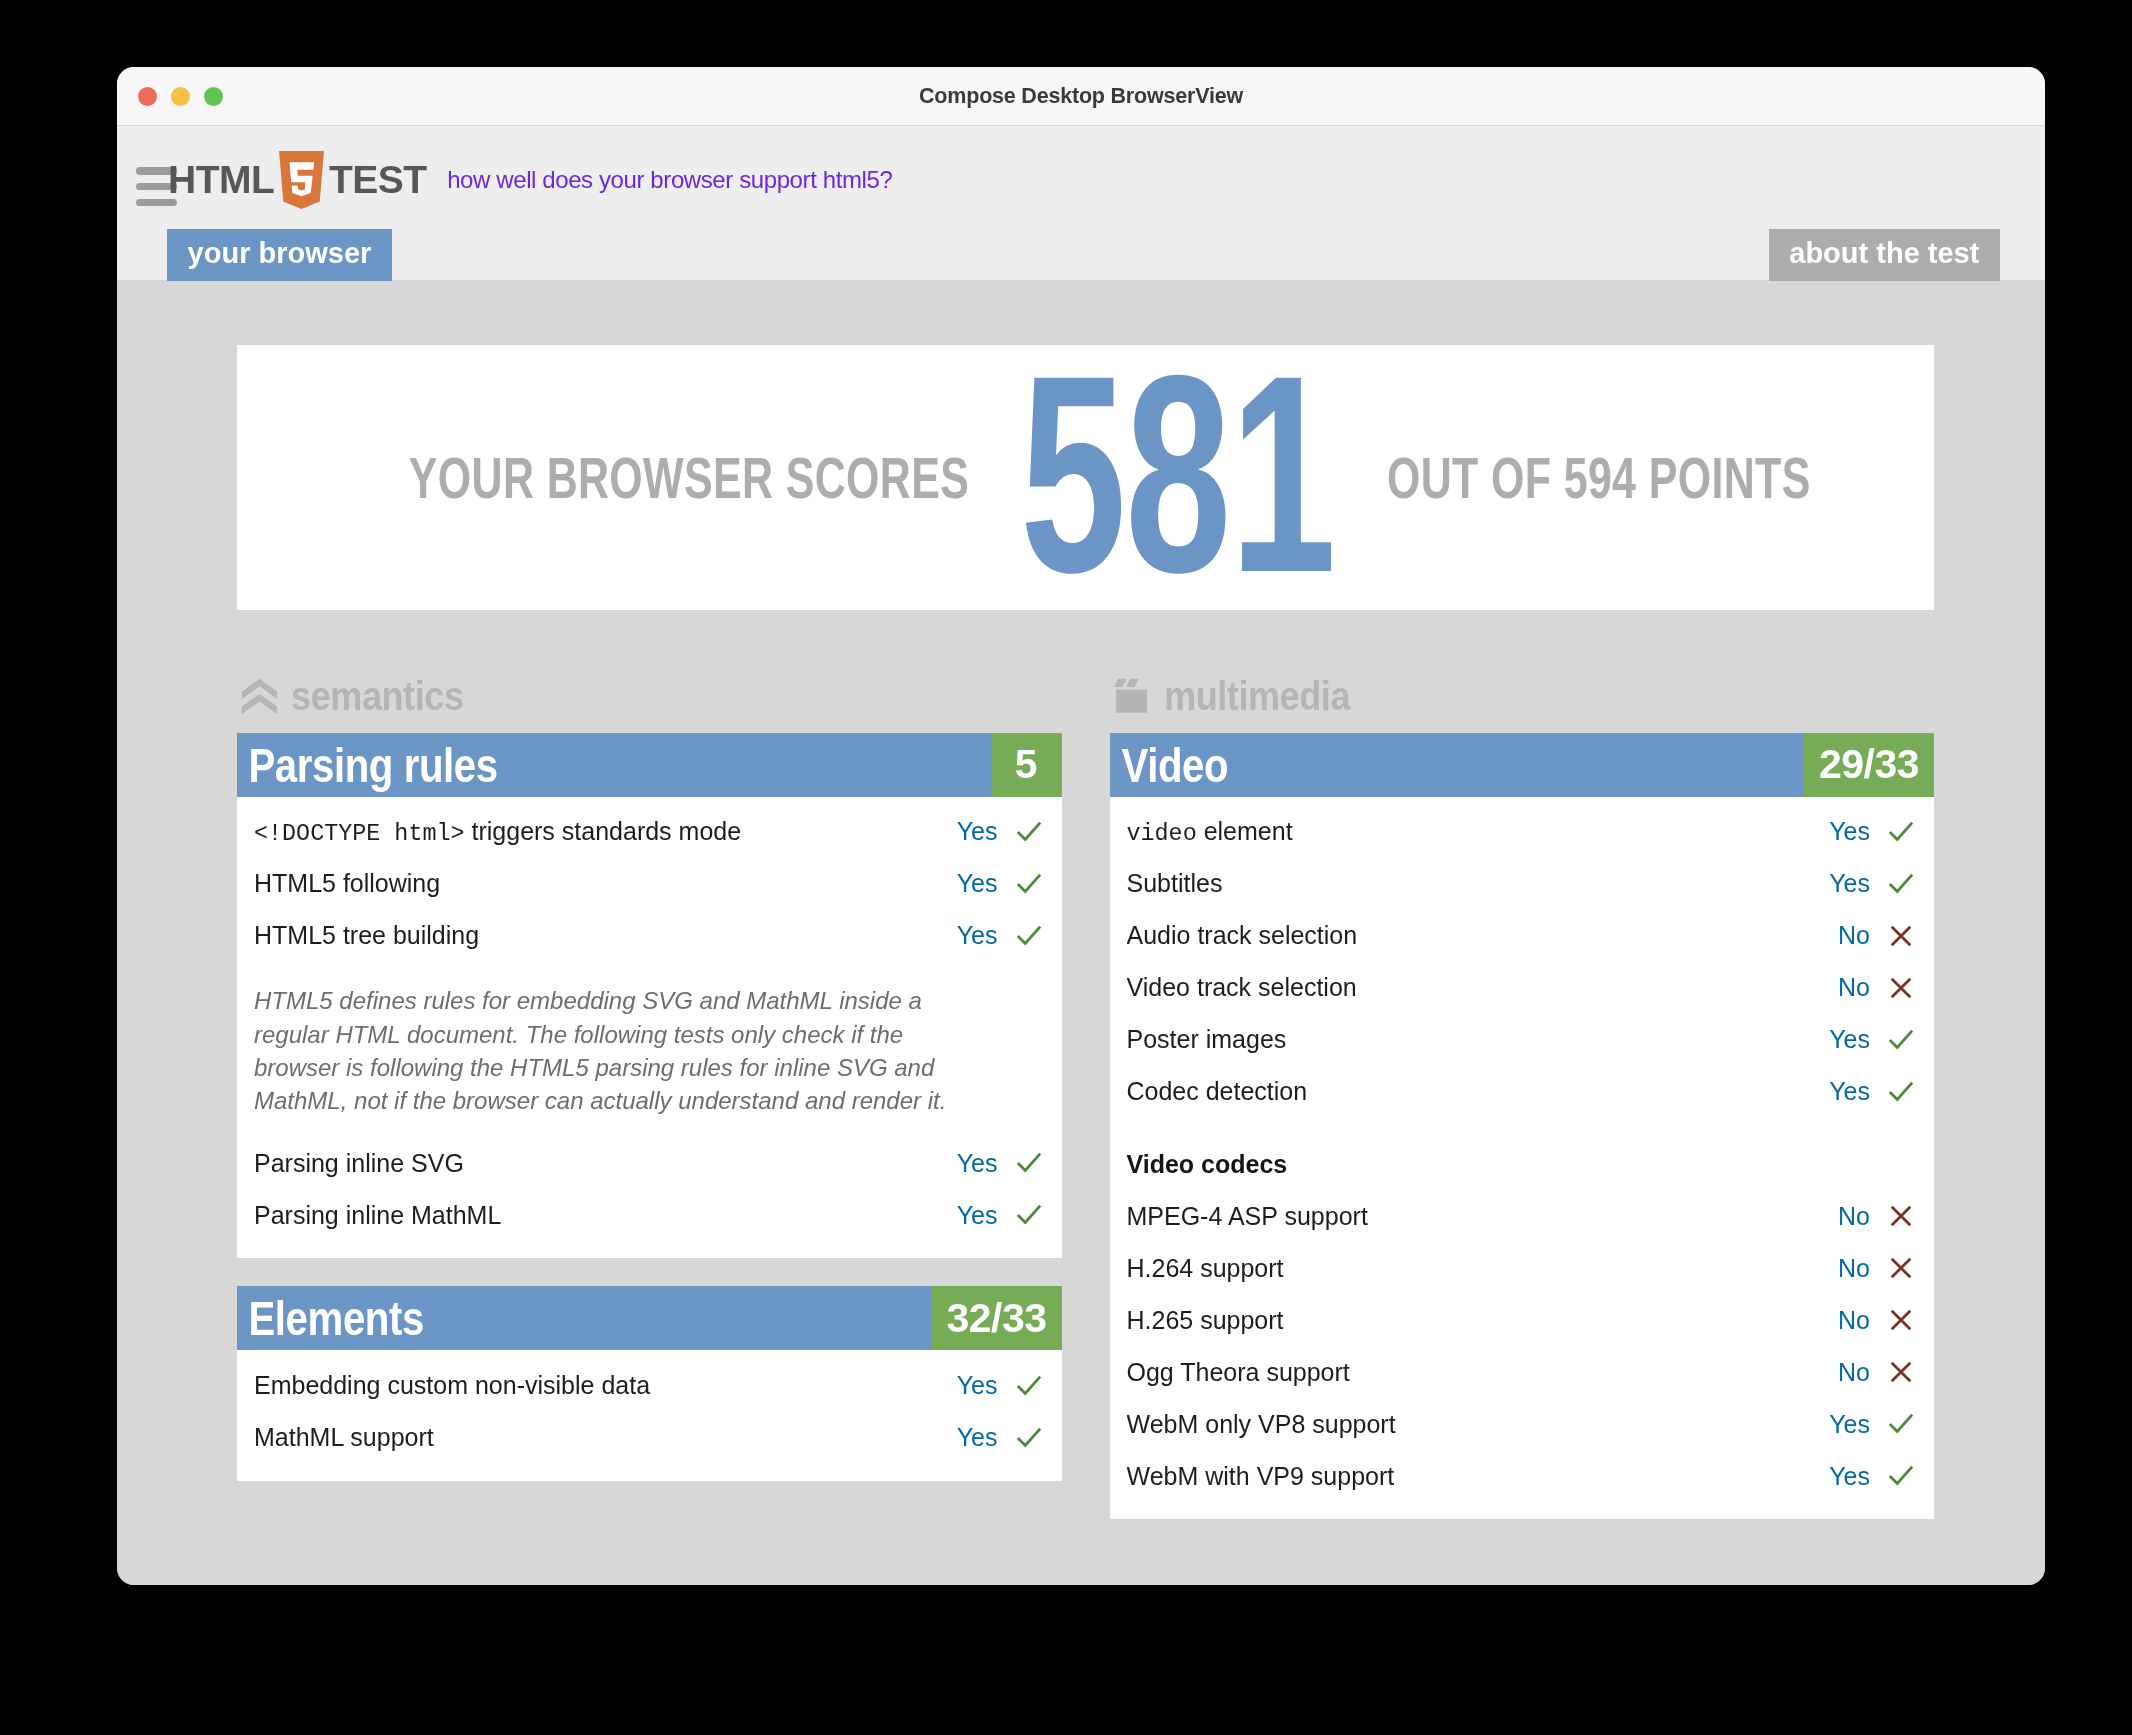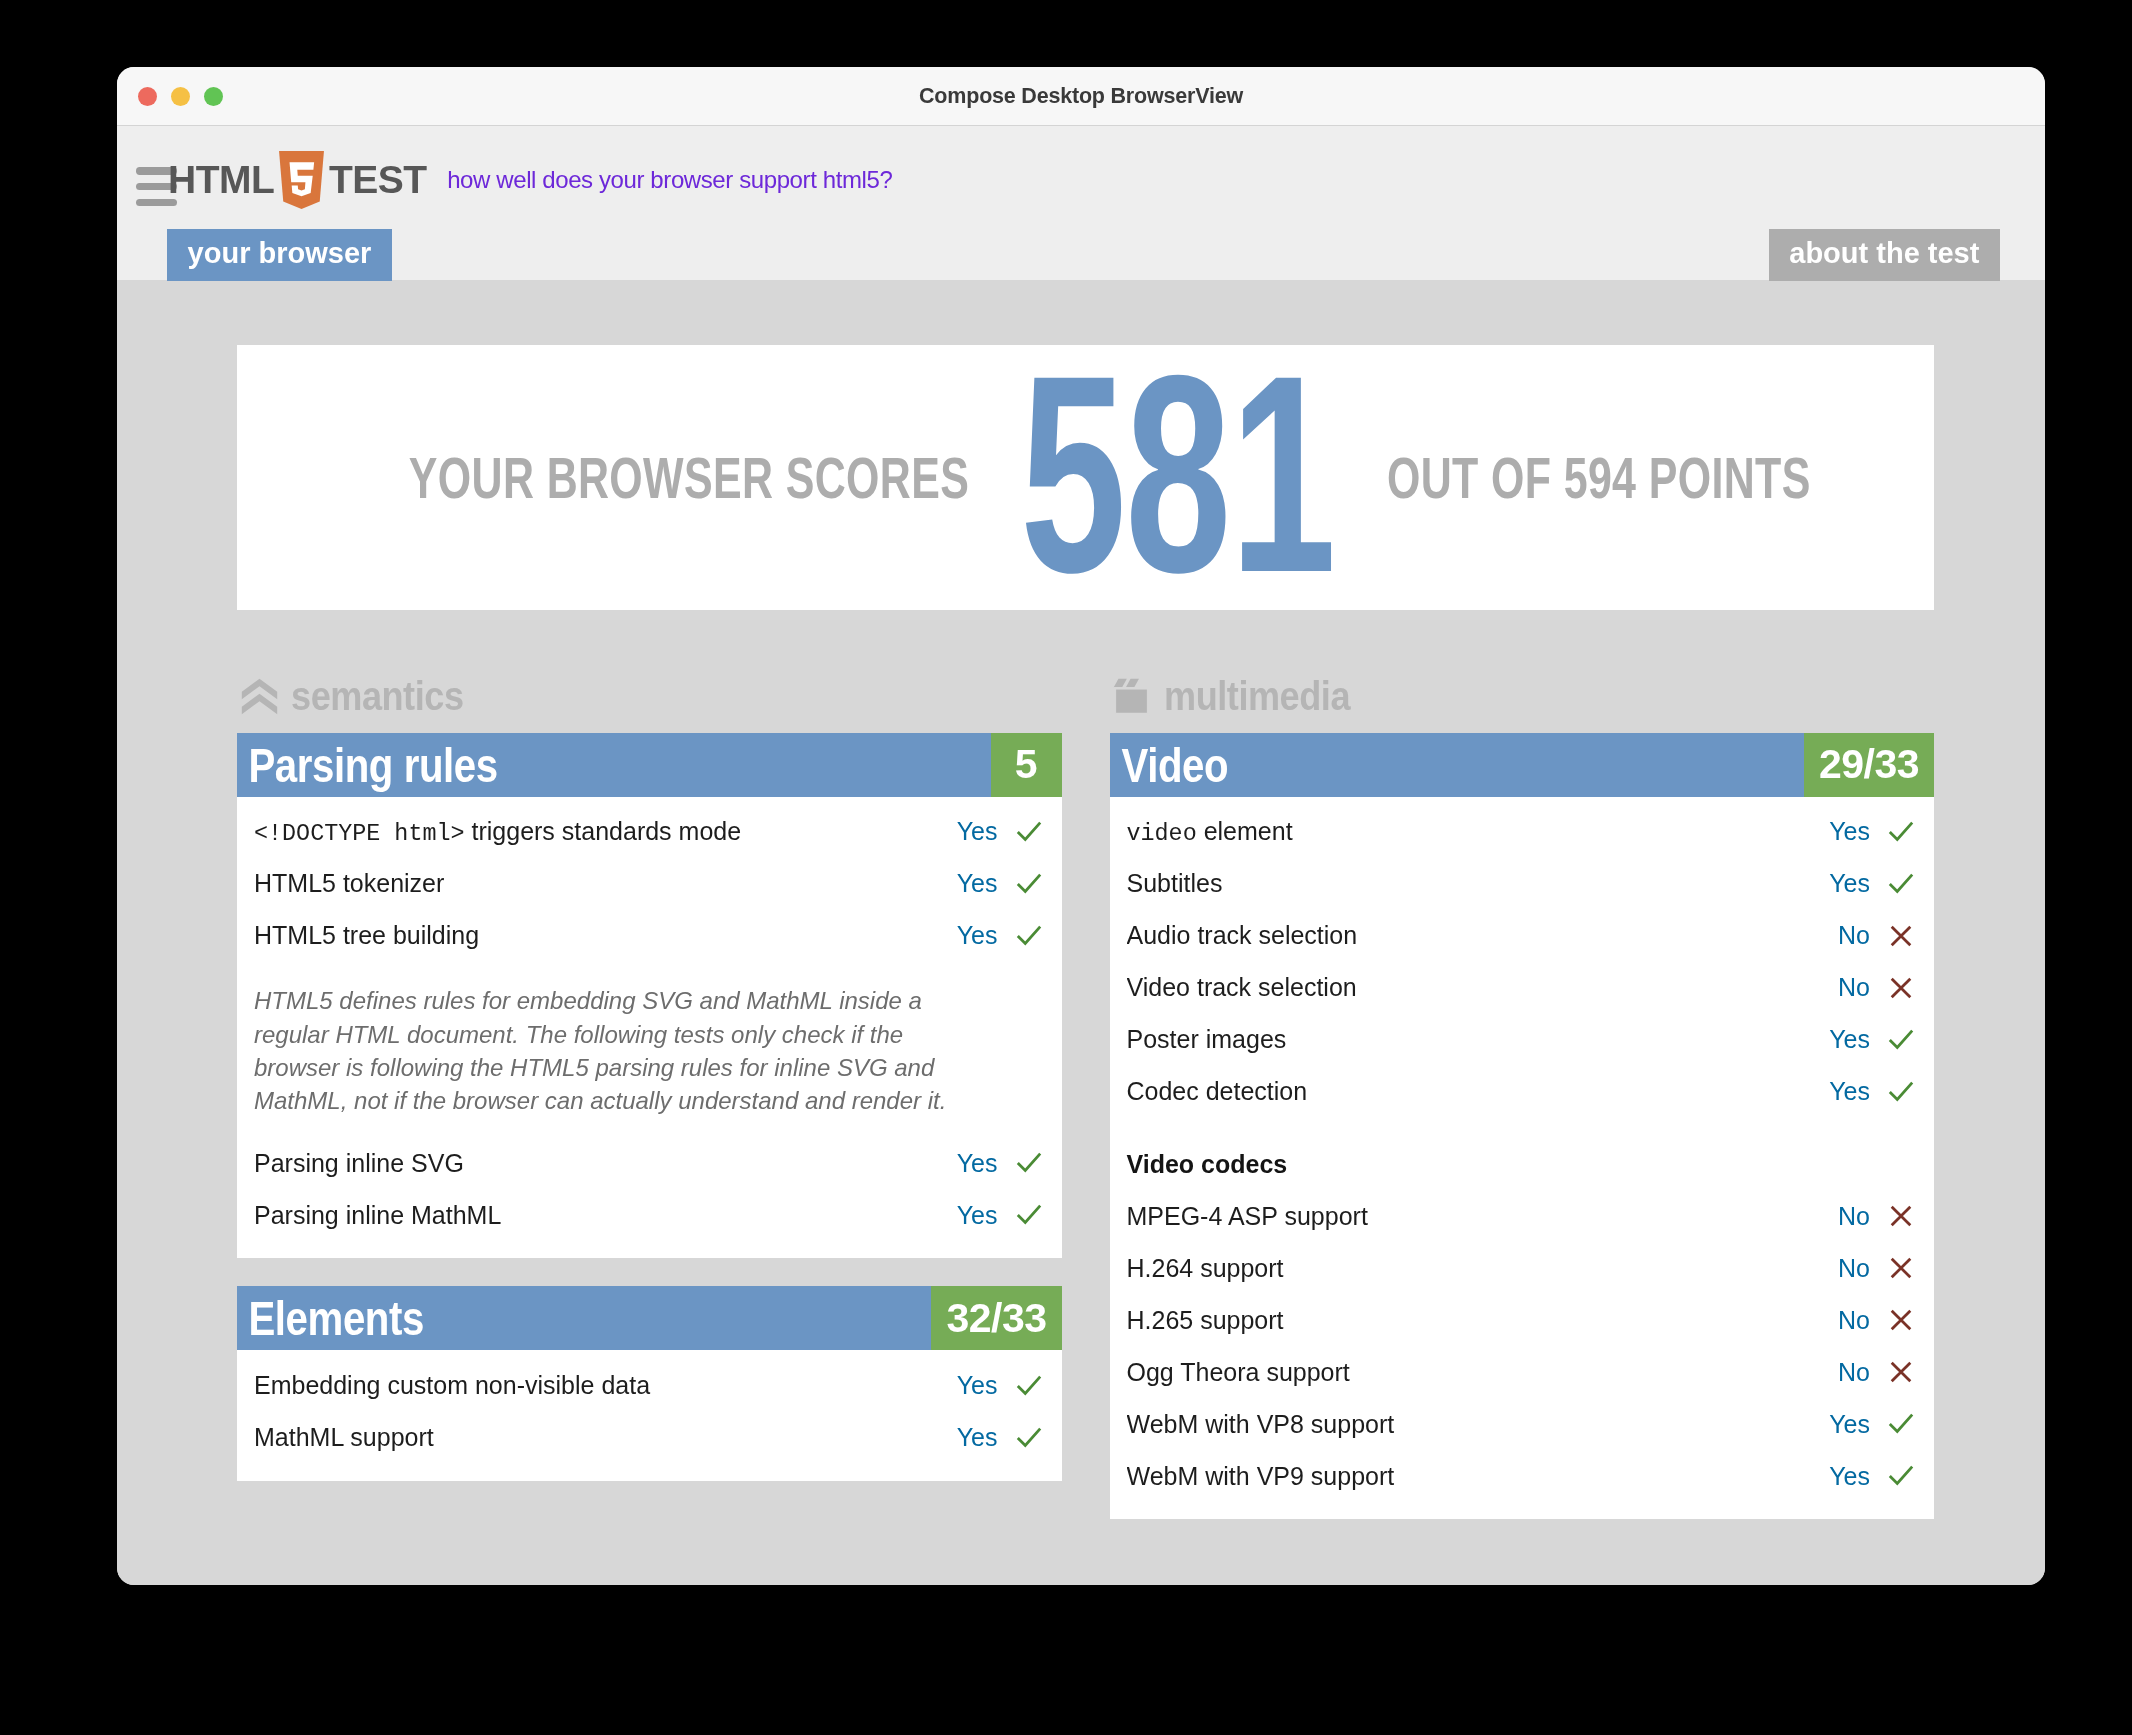--- a/index.html
+++ b/index.html
@@ -361,21 +361,21 @@
                 <div class="row">
                   <div class="label"><code>&lt;!DOCTYPE html&gt;</code> triggers standards mode</div>
                   <div class="verdict">Yes</div>
                   <div class="mark">
                     <svg width="28" height="28" viewBox="0 0 30 30">
                       <path d="M3 15 L11 23 L27 5" fill="none" stroke="#4a8b35" stroke-width="3"></path>
                     </svg>
                   </div>
                 </div>
                 <div class="row">
-                  <div class="label">HTML5 tokenizer</div>
+                  <div class="label">HTML5 following</div>
                   <div class="verdict">Yes</div>
                   <div class="mark">
                     <svg width="28" height="28" viewBox="0 0 30 30">
                       <path d="M3 15 L11 23 L27 5" fill="none" stroke="#4a8b35" stroke-width="3"></path>
                     </svg>
                   </div>
                 </div>
                 <div class="row">
                   <div class="label">HTML5 tree building</div>
                   <div class="verdict">Yes</div>
@@ -537,21 +537,21 @@
                 <div class="row">
                   <div class="label">Ogg Theora support</div>
                   <div class="verdict">No</div>
                   <div class="mark">
                     <svg width="26" height="26" viewBox="0 0 28 28">
                       <path d="M4 4 L24 24 M24 4 L4 24" fill="none" stroke="#7a3227" stroke-width="3"></path>
                     </svg>
                   </div>
                 </div>
                 <div class="row">
-                  <div class="label">WebM with VP8 support</div>
+                  <div class="label">WebM only VP8 support</div>
                   <div class="verdict">Yes</div>
                   <div class="mark">
                     <svg width="28" height="28" viewBox="0 0 30 30">
                       <path d="M3 15 L11 23 L27 5" fill="none" stroke="#4a8b35" stroke-width="3"></path>
                     </svg>
                   </div>
                 </div>
                 <div class="row">
                   <div class="label">WebM with VP9 support</div>
                   <div class="verdict">Yes</div>

